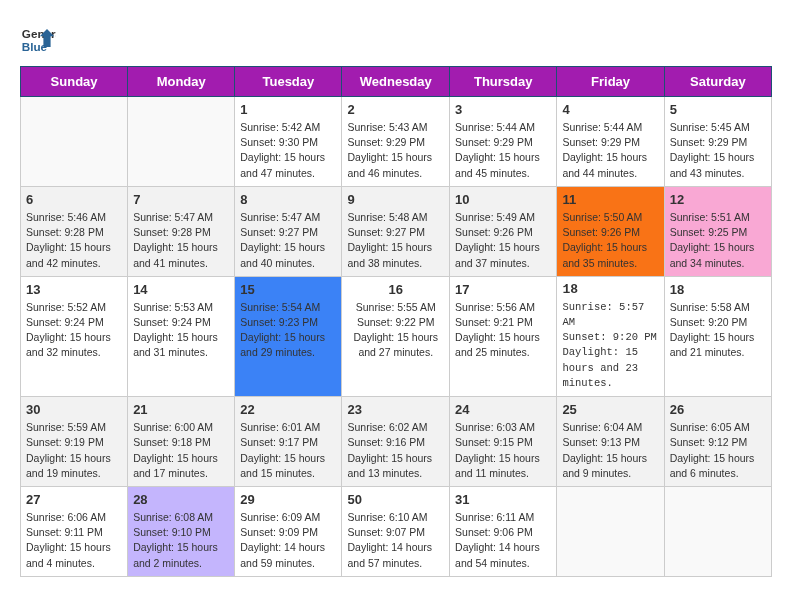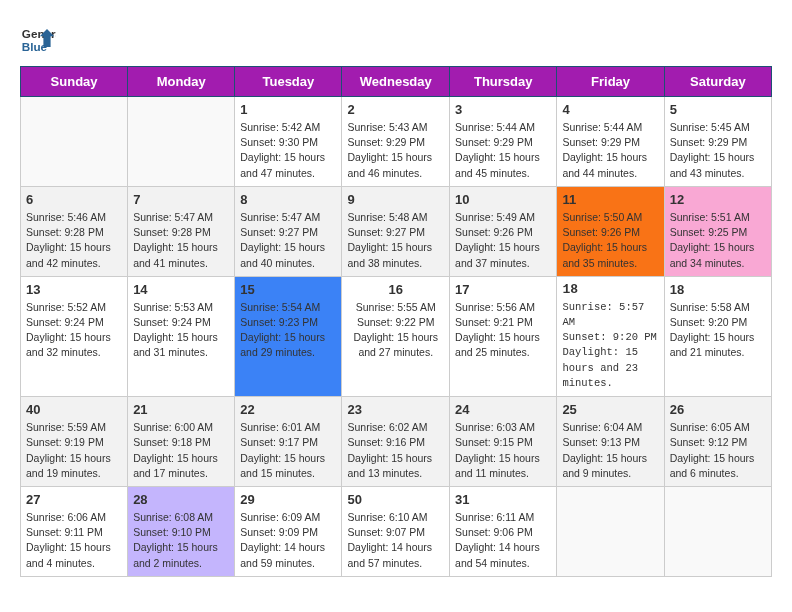--- a/index.html
+++ b/index.html
@@ -190,21 +190,21 @@
           <div class="day-num">18</div>
           <div class="day-info">Sunrise: 5:57 AM<br>Sunset: 9:20 PM<br>Daylight: 15 hours and 23 minutes.</div>
         </td>
         <td style="background: rgb(255, 255, 255);">
           <div class="day-num">18</div>
           <div class="day-info">Sunrise: 5:58 AM<br>Sunset: 9:20 PM<br>Daylight: 15 hours and 21 minutes.</div>
         </td>
       </tr>
       <tr>
         <td style="background: rgb(242, 242, 242);">
-          <div class="day-num">40</div>
+          <div class="day-num">30</div>
           <div class="day-info">Sunrise: 5:59 AM<br>Sunset: 9:19 PM<br>Daylight: 15 hours and 19 minutes.</div>
         </td>
         <td style="background: rgb(242, 242, 242);">
           <div class="day-num">21</div>
           <div class="day-info">Sunrise: 6:00 AM<br>Sunset: 9:18 PM<br>Daylight: 15 hours and 17 minutes.</div>
         </td>
         <td style="background: rgb(242, 242, 242);">
           <div class="day-num">22</div>
           <div class="day-info">Sunrise: 6:01 AM<br>Sunset: 9:17 PM<br>Daylight: 15 hours and 15 minutes.</div>
         </td>

